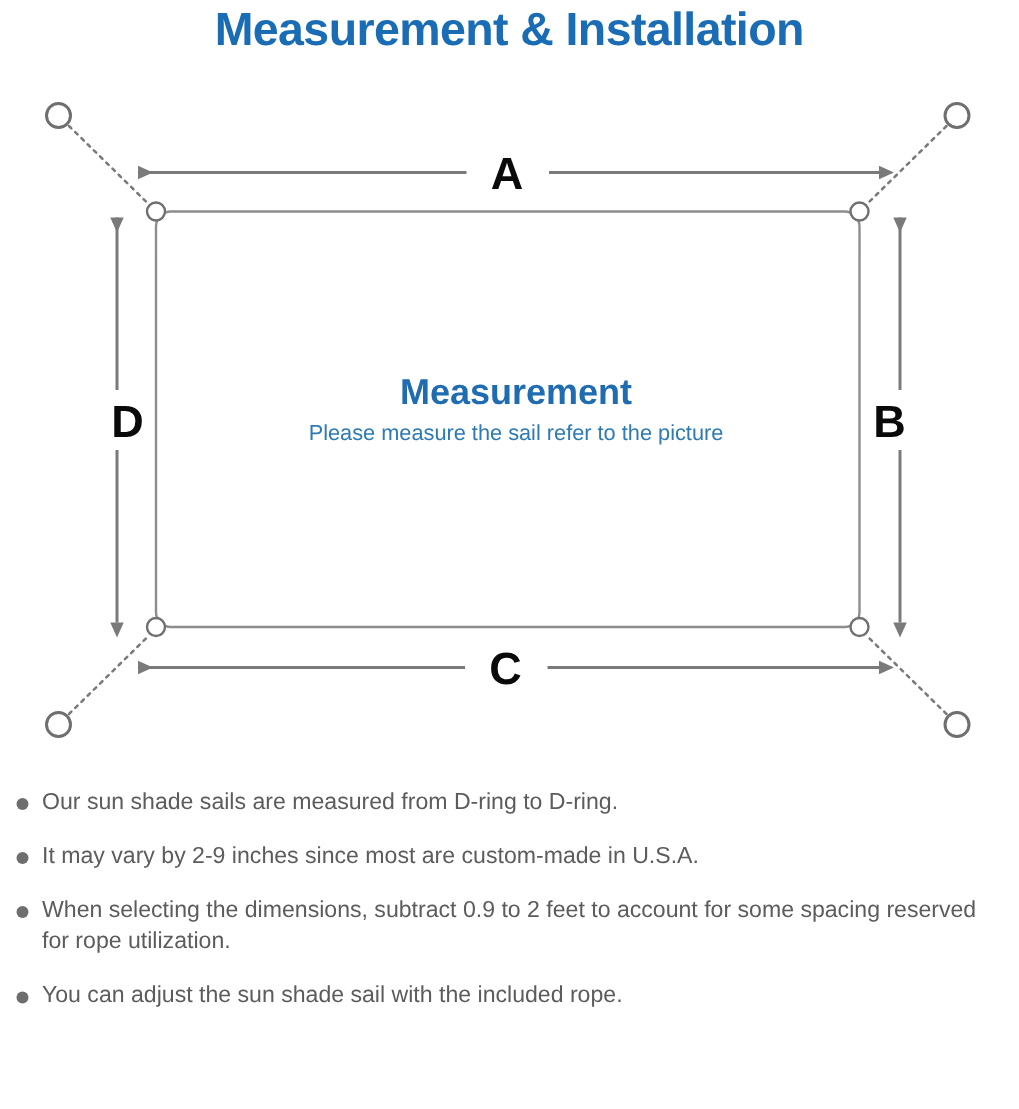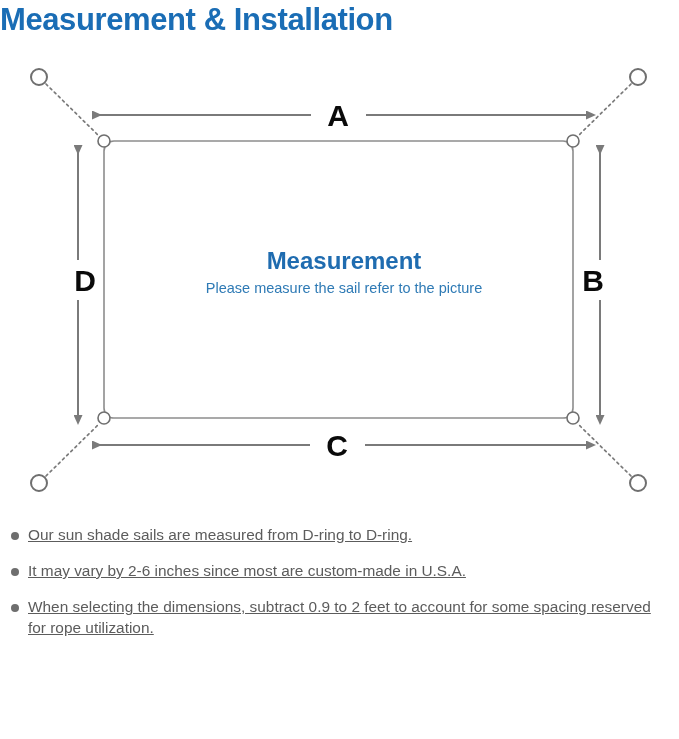--- a/index.html
+++ b/index.html
@@ -16,21 +16,21 @@
     position: relative;
     overflow: hidden;
   }
 
   
   .page-title {
     position: absolute;
     top: 0px;
     left: 0;
     width: 679px;
-    text-align: left;
+    text-align: center;
     font-family: "Liberation Sans", sans-serif;
     font-size: 31px;
     font-weight: bold;
     color: #1a6db5;
     letter-spacing: -0.4px;
     line-height: 40px;
     white-space: nowrap;
   }
 
   
@@ -87,21 +87,20 @@
     position: absolute;
     left: 11px;
     top: 8px;
     width: 8px;
     height: 8px;
     border-radius: 50%;
     background: #6e6e6e;
   }
   .note-text {
     display: block;
-    text-decoration: underline;
   }
 </style>
 </head>
 <body>
 
 <div class="page-title">Measurement &amp; Installation</div>
 
 <div class="diagram">
   <svg width="679" height="470" viewBox="0 0 679 470" xmlns="http://www.w3.org/2000/svg">
     <defs>
@@ -151,19 +150,23 @@
   </svg>
 </div>
 
 <div class="notes">
   <div class="note-item">
     <span class="note-bullet"></span>
     <span class="note-text">Our sun shade sails are measured from D-ring to D-ring.</span>
   </div>
   <div class="note-item">
     <span class="note-bullet"></span>
-    <span class="note-text">It may vary by 2-6 inches since most are custom-made in U.S.A.</span>
+    <span class="note-text">It may vary by 2-9 inches since most are custom-made in U.S.A.</span>
   </div>
   <div class="note-item">
     <span class="note-bullet"></span>
     <span class="note-text">When selecting the dimensions, subtract 0.9 to 2 feet to account for some spacing reserved for rope utilization.</span>
   </div>
+  <div class="note-item">
+    <span class="note-bullet"></span>
+    <span class="note-text">You can adjust the sun shade sail with the included rope.</span>
+  </div>
 </div>
 
 </body></html>

